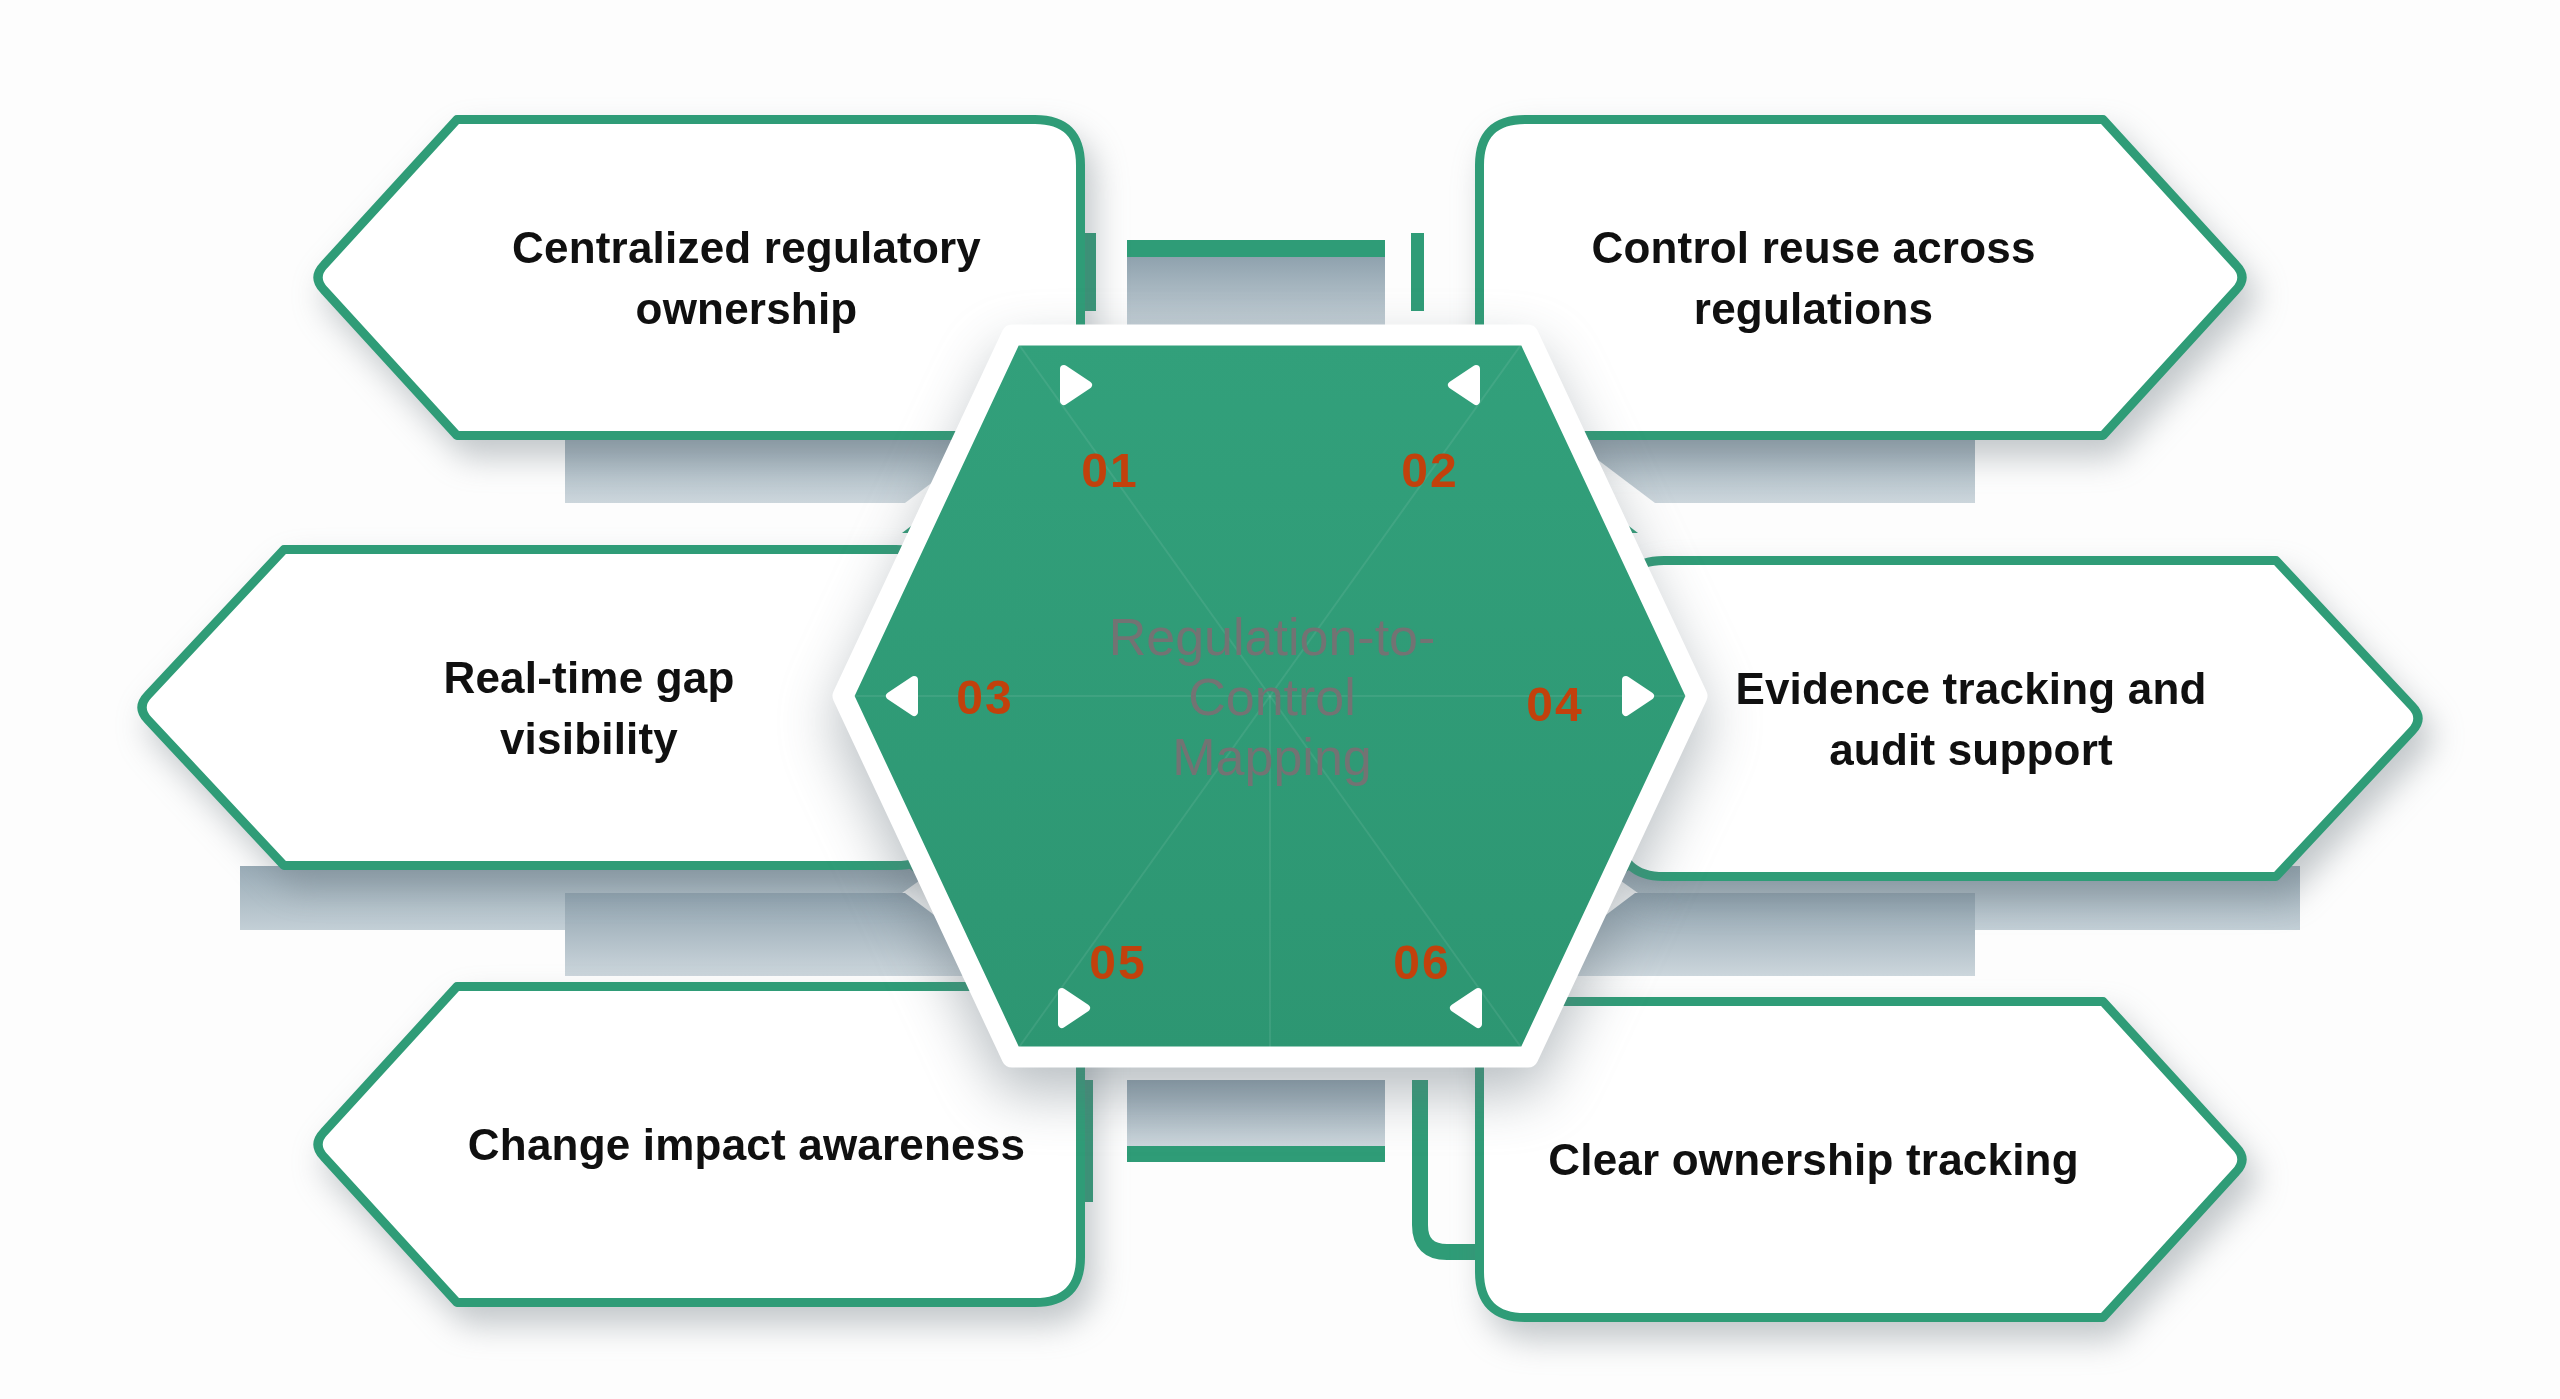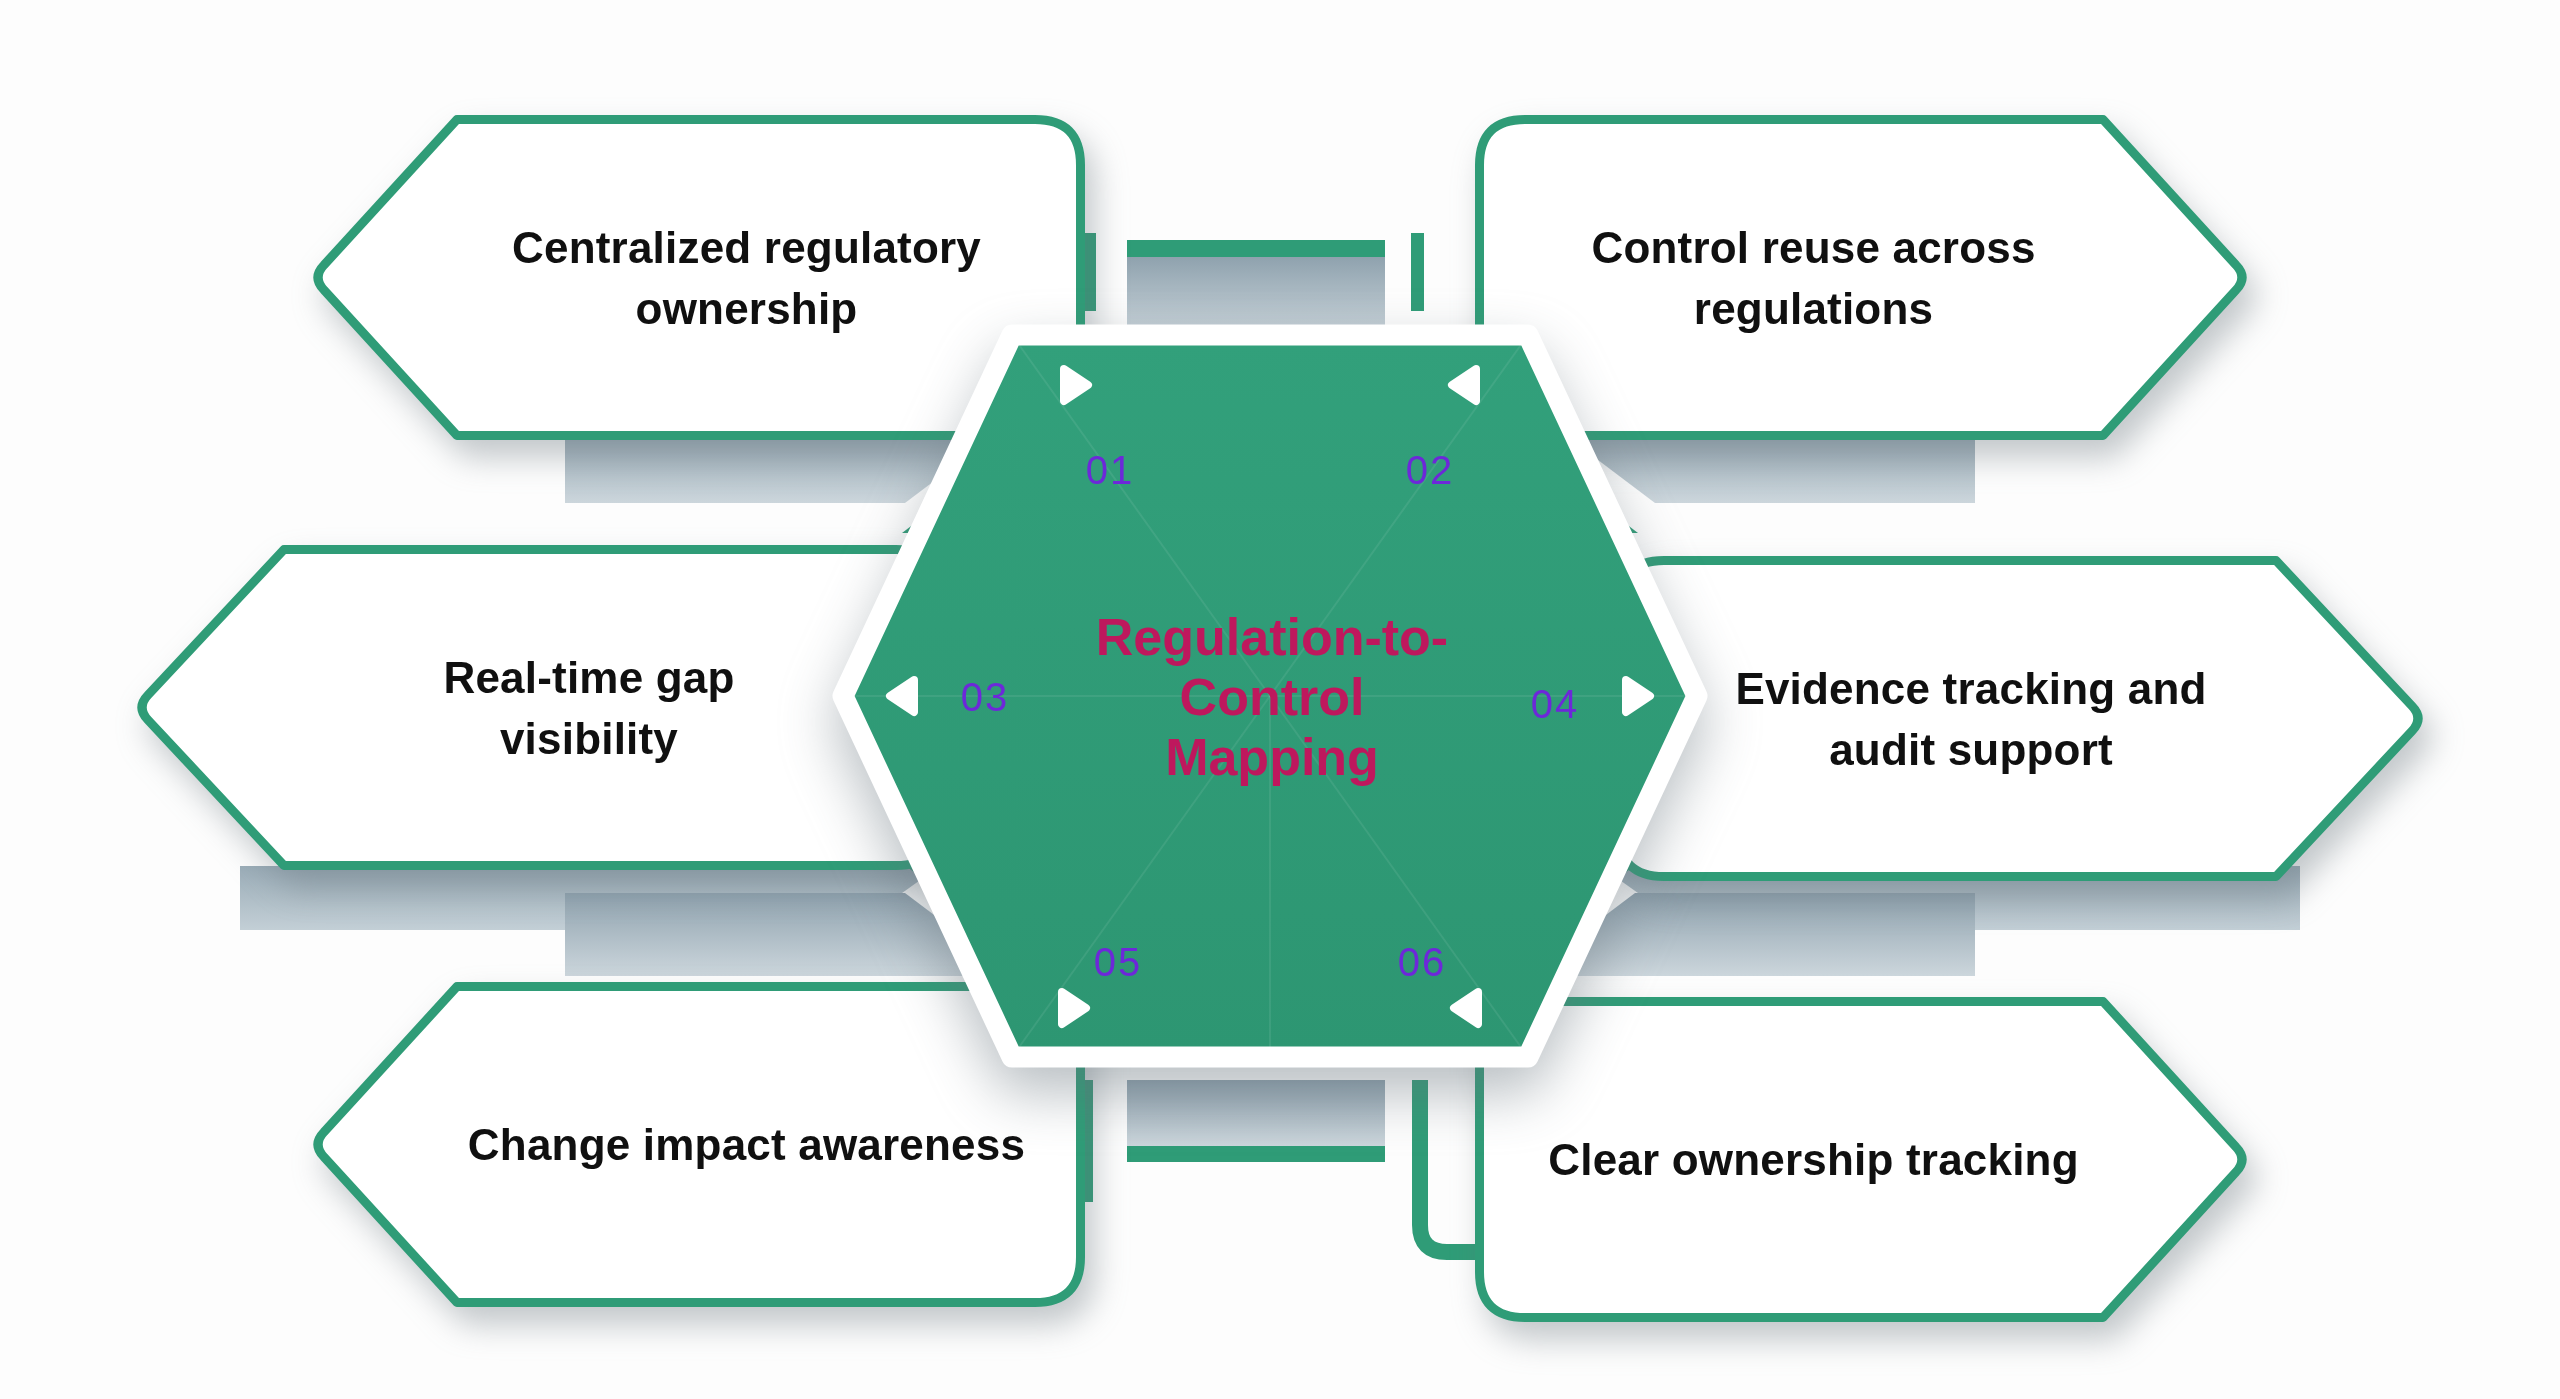--- a/index.html
+++ b/index.html
@@ -17,26 +17,26 @@
     position:absolute;top:0;bottom:0;display:flex;flex-direction:column;
     align-items:center;justify-content:center;text-align:center;
     font-size:44px;font-weight:700;color:#101010;line-height:61px;letter-spacing:.2px;
   }
   .callout.left .txt{left:120px;right:14px;}
   .callout.right .txt{left:14px;right:120px;justify-content:center;}
   
   .hex-wrap{position:absolute;left:820px;top:311px;width:900px;height:770px;z-index:3;}
   .hex-wrap svg{display:block;overflow:visible;filter:drop-shadow(0 26px 28px rgba(100,112,122,.45));}
   .hex-num{
-    position:absolute;z-index:4;color:#6d28d9;font-size:40px;font-weight:400;
+    position:absolute;z-index:4;color:#c2410c;font-size:48px;font-weight:700;
     letter-spacing:2px;transform:translate(-50%,-50%);white-space:nowrap;
   }
   .hex-title{
     position:absolute;z-index:4;left:1272px;top:697px;transform:translate(-50%,-50%);
-    color:#be185d;font-size:52px;font-weight:700;line-height:60px;text-align:center;white-space:nowrap;
+    color:#737373;font-size:52px;font-weight:400;line-height:60px;text-align:center;white-space:nowrap;
   }
 </style>
 </head>
 <body>
 
 <div class="stage">
 
   <svg class="deco" width="2560" height="1399" viewBox="0 0 2560 1399">
     <defs>
       <linearGradient id="gv" x1="0" y1="0" x2="0" y2="1">

